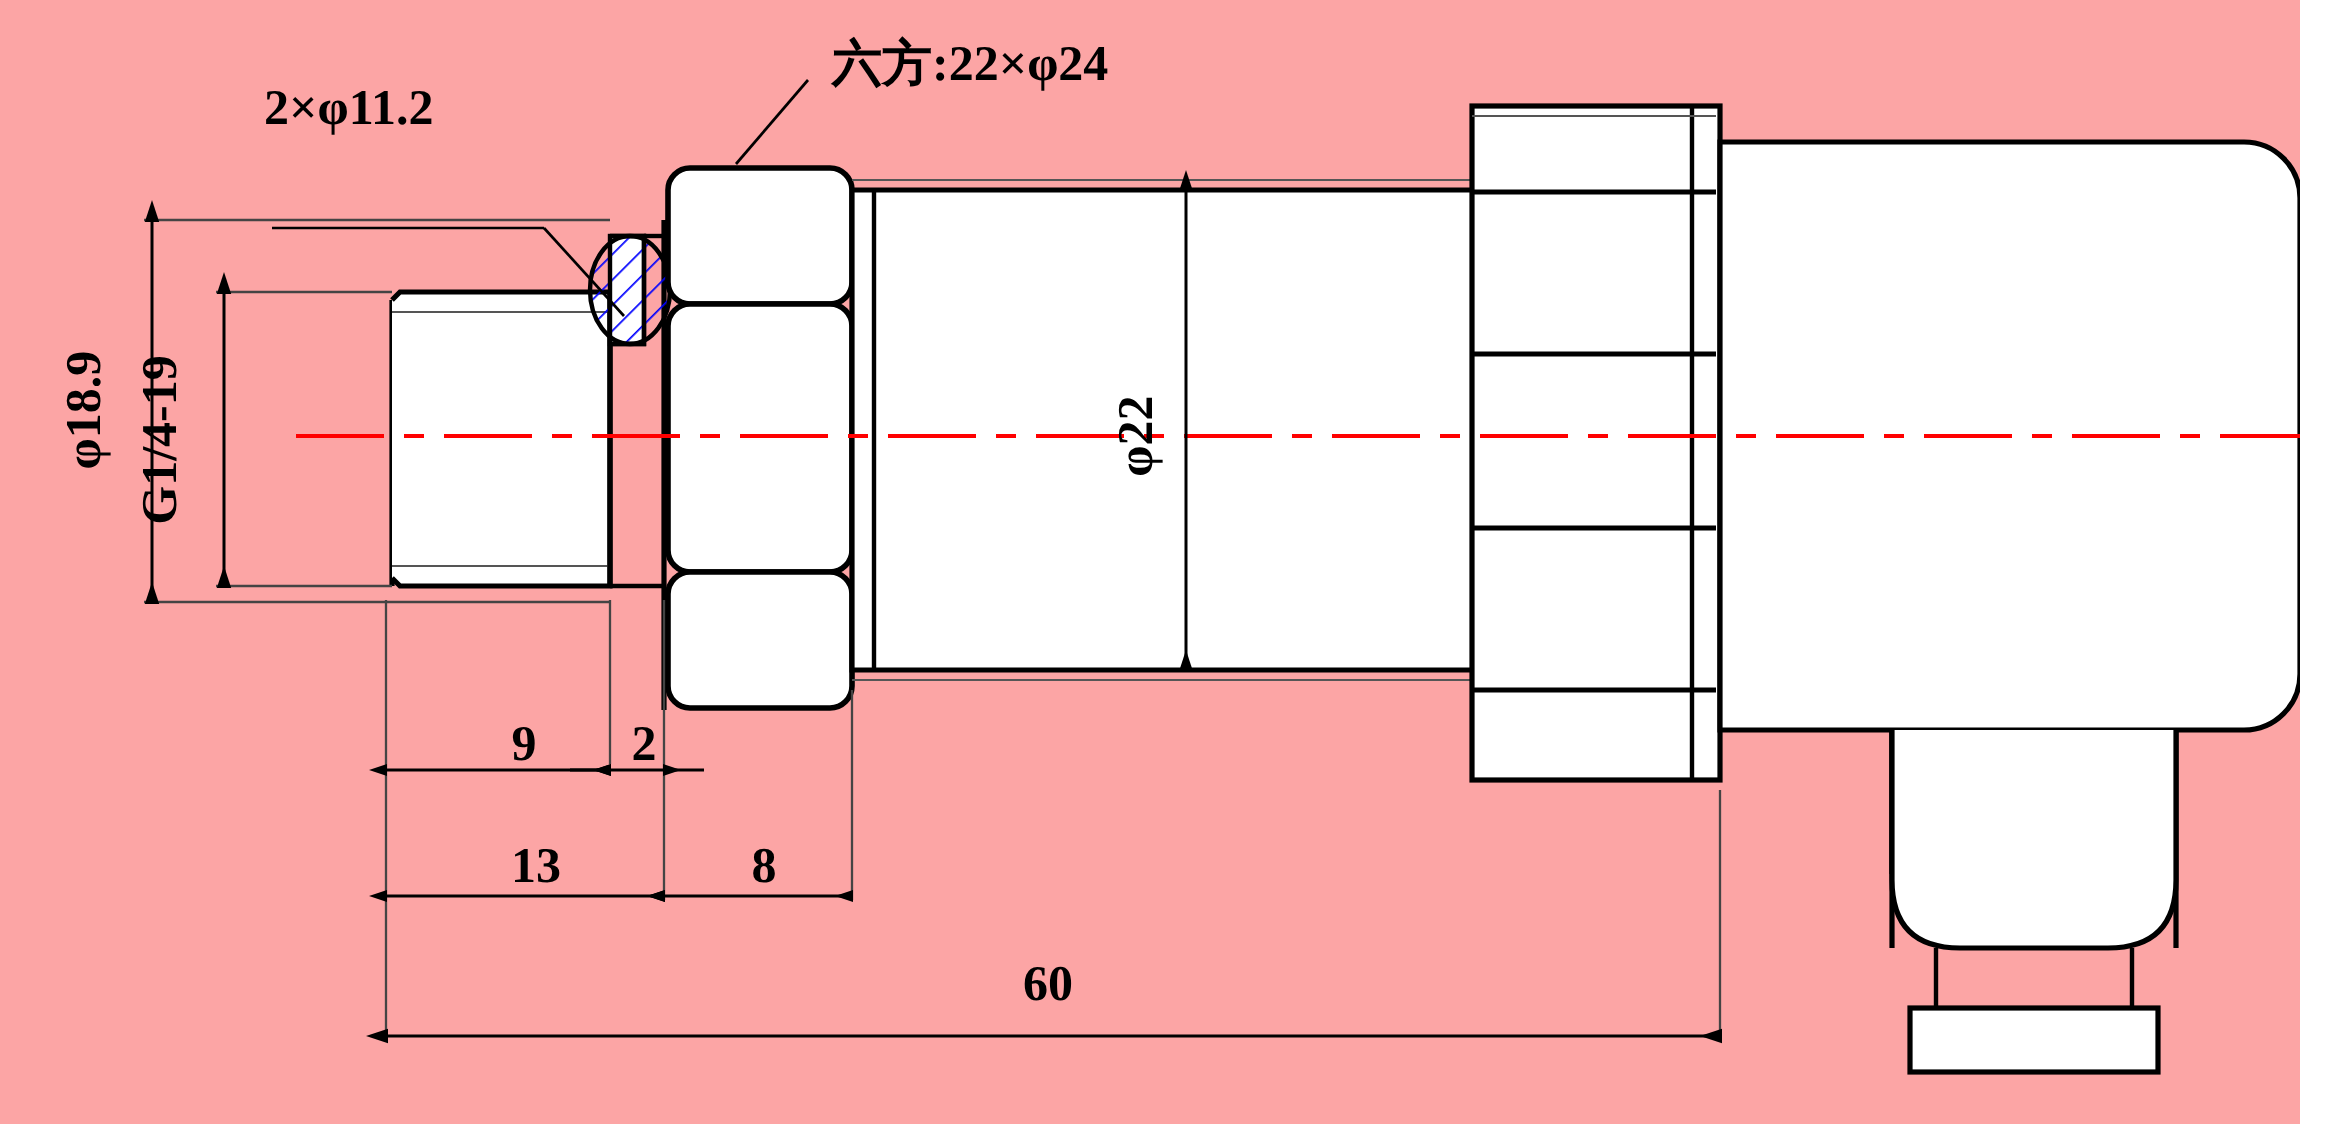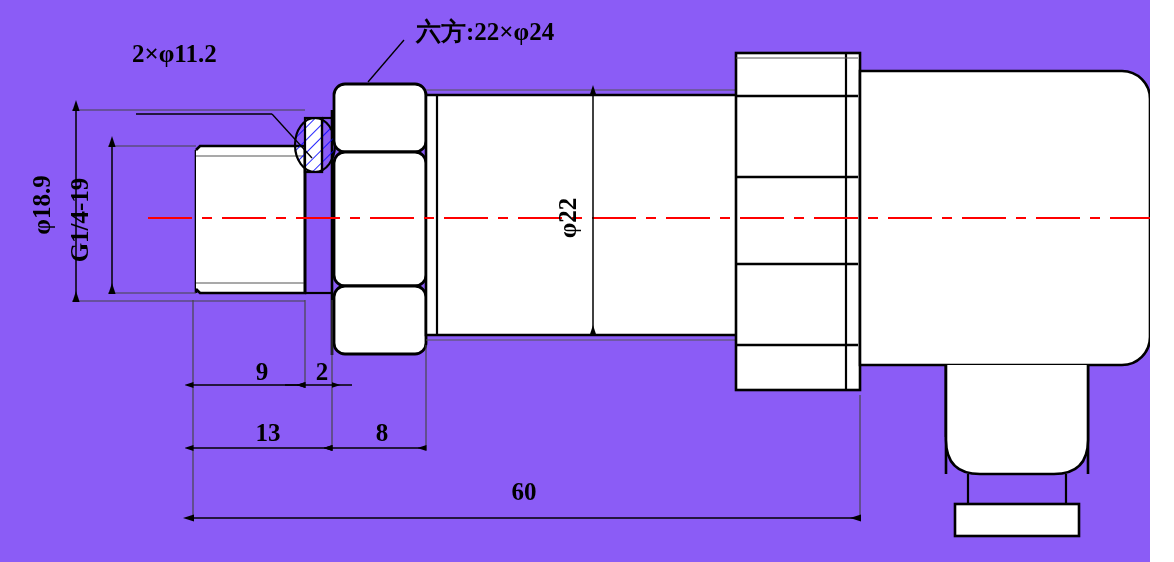--- a/index.html
+++ b/index.html
@@ -1,17 +1,17 @@
 <!DOCTYPE html>
 <html><head>
 <meta charset="utf-8">
 <style>
   html,body{margin:0;padding:0;background:#ffffff;}
   body{font-family:"Liberation Serif",serif;}
-  #stage{position:relative;width:1150px;height:562px;background:#8b5cf6;overflow:hidden;}
+  #stage{position:relative;width:1150px;height:562px;background:#fca5a5;overflow:hidden;}
   svg{position:absolute;left:0;top:0;width:1174px;height:562px;}
   .dimtxt{font-family:"Liberation Serif",serif;font-weight:bold;}
 </style>
 </head>
 <body>
 
 <div id="stage">
 
   <svg viewBox="0 0 1174 562">
     <defs>

